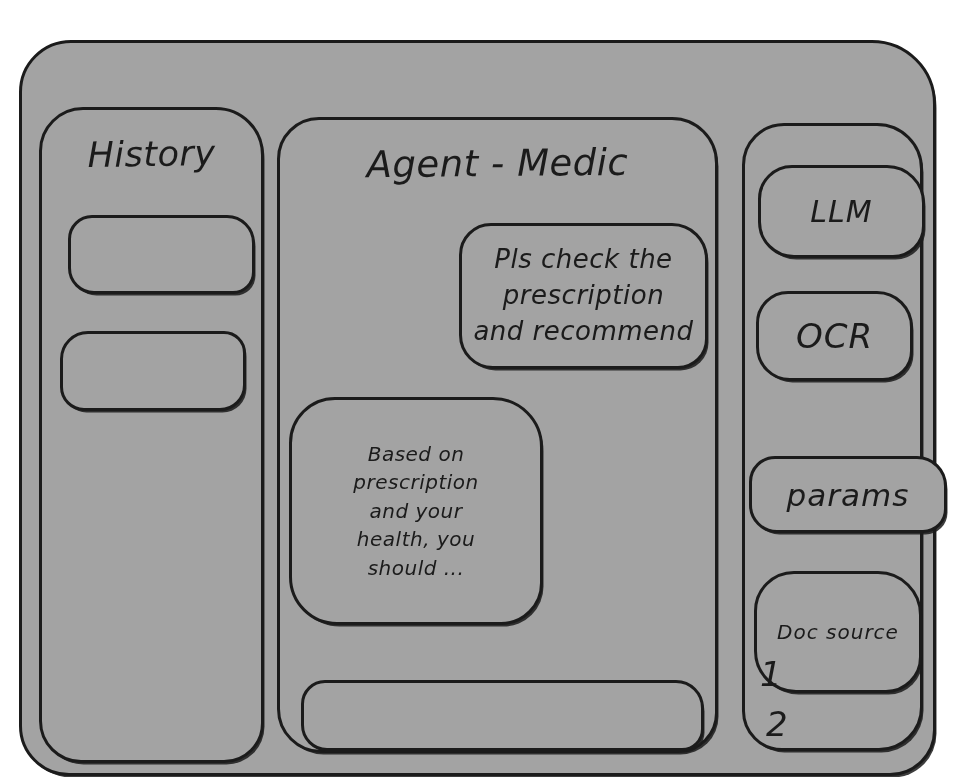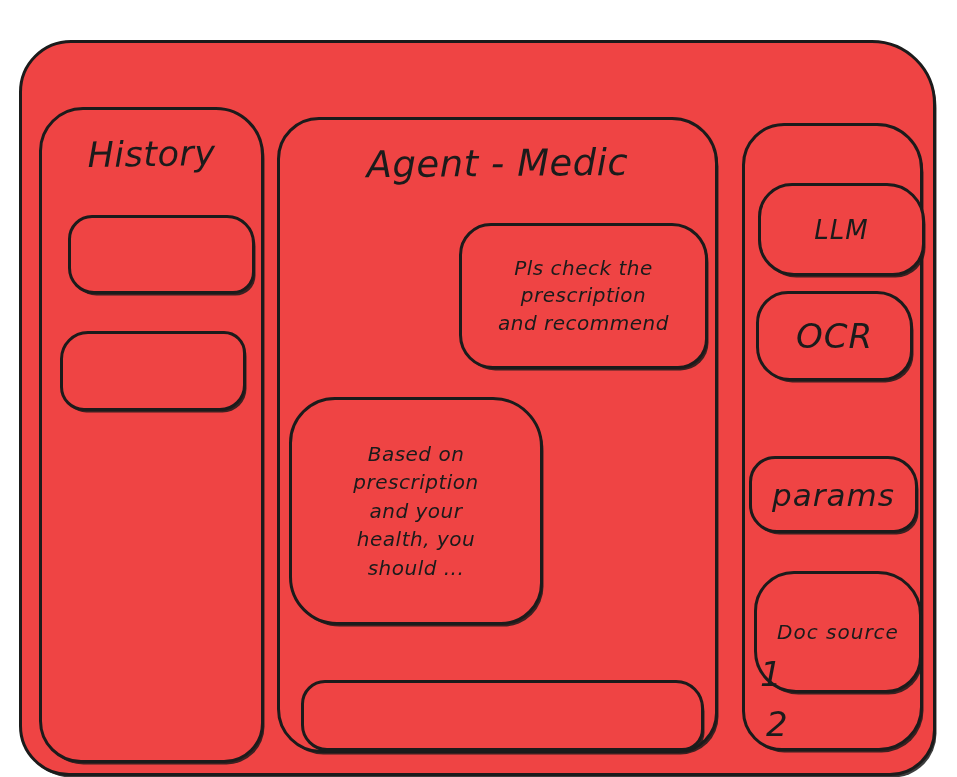--- a/index.html
+++ b/index.html
@@ -8,21 +8,21 @@
     background: #ffffff;
     font-family: "DejaVu Sans", sans-serif;
     font-style: italic;
     color: #1b1b1b;
     overflow: hidden;
     position: relative;
   }
   .sketch {
     position: absolute;
     border: 3px solid #1b1b1b;
-    background: #ef4444;
+    background: #a3a3a3;
     
     box-shadow: 2.5px 3.5px 0 -2px rgba(27,27,27,0.85);
     margin-top: 19px;
   }
   .label {
     position: absolute;
     text-align: center;
     letter-spacing: 0.5px;
     white-space: nowrap;
   }
@@ -70,21 +70,21 @@
     display: flex;
     align-items: center;
     justify-content: center;
     text-align: center;
     white-space: pre-line;
     letter-spacing: 0.5px;
   }
   #user-bubble {
     left: 179px; top: 84px; width: 249px; height: 146px;
     border-radius: 32px 36px 30px 34px;
-    font-size: 20px;
+    font-size: 26px;
     line-height: 1.38;
   }
   #agent-bubble {
     left: 9px; top: 258px; width: 254px; height: 228px;
     border-radius: 46px 50px 42px 48px;
     font-size: 20px;
     line-height: 1.42;
   }
   #chat-input {
     left: 21px; top: 541px; width: 403px; height: 71px;
@@ -103,31 +103,31 @@
     align-items: center;
     justify-content: center;
     text-align: center;
     font-family: "DejaVu Sans", sans-serif;
     font-style: italic;
     color: #1b1b1b;
     letter-spacing: 1px;
     cursor: pointer;
   }
   #llm-button {
-    left: 13px; top: 38px; width: 167px; height: 93px;
+    left: 13px; top: 20px; width: 167px; height: 93px;
     border-radius: 34px 38px 32px 36px;
-    font-size: 26px;
+    font-size: 30px;
   }
   #ocr-button {
     left: 11px; top: 146px; width: 157px; height: 90px;
     border-radius: 32px 36px 30px 34px;
     font-size: 34px;
   }
   #params-button {
-    left: 4px; top: 311px; width: 169px; height: 77px;
+    left: 4px; top: 311px; width: 198px; height: 77px;
     border-radius: 26px 30px 24px 28px;
     font-size: 31px;
   }
   #doc-source-button {
     left: 9px; top: 426px; width: 168px; height: 122px;
     border-radius: 40px 44px 36px 42px;
     font-size: 20px;
     line-height: 1.45;
     white-space: normal;
     padding: 4px 16px;

